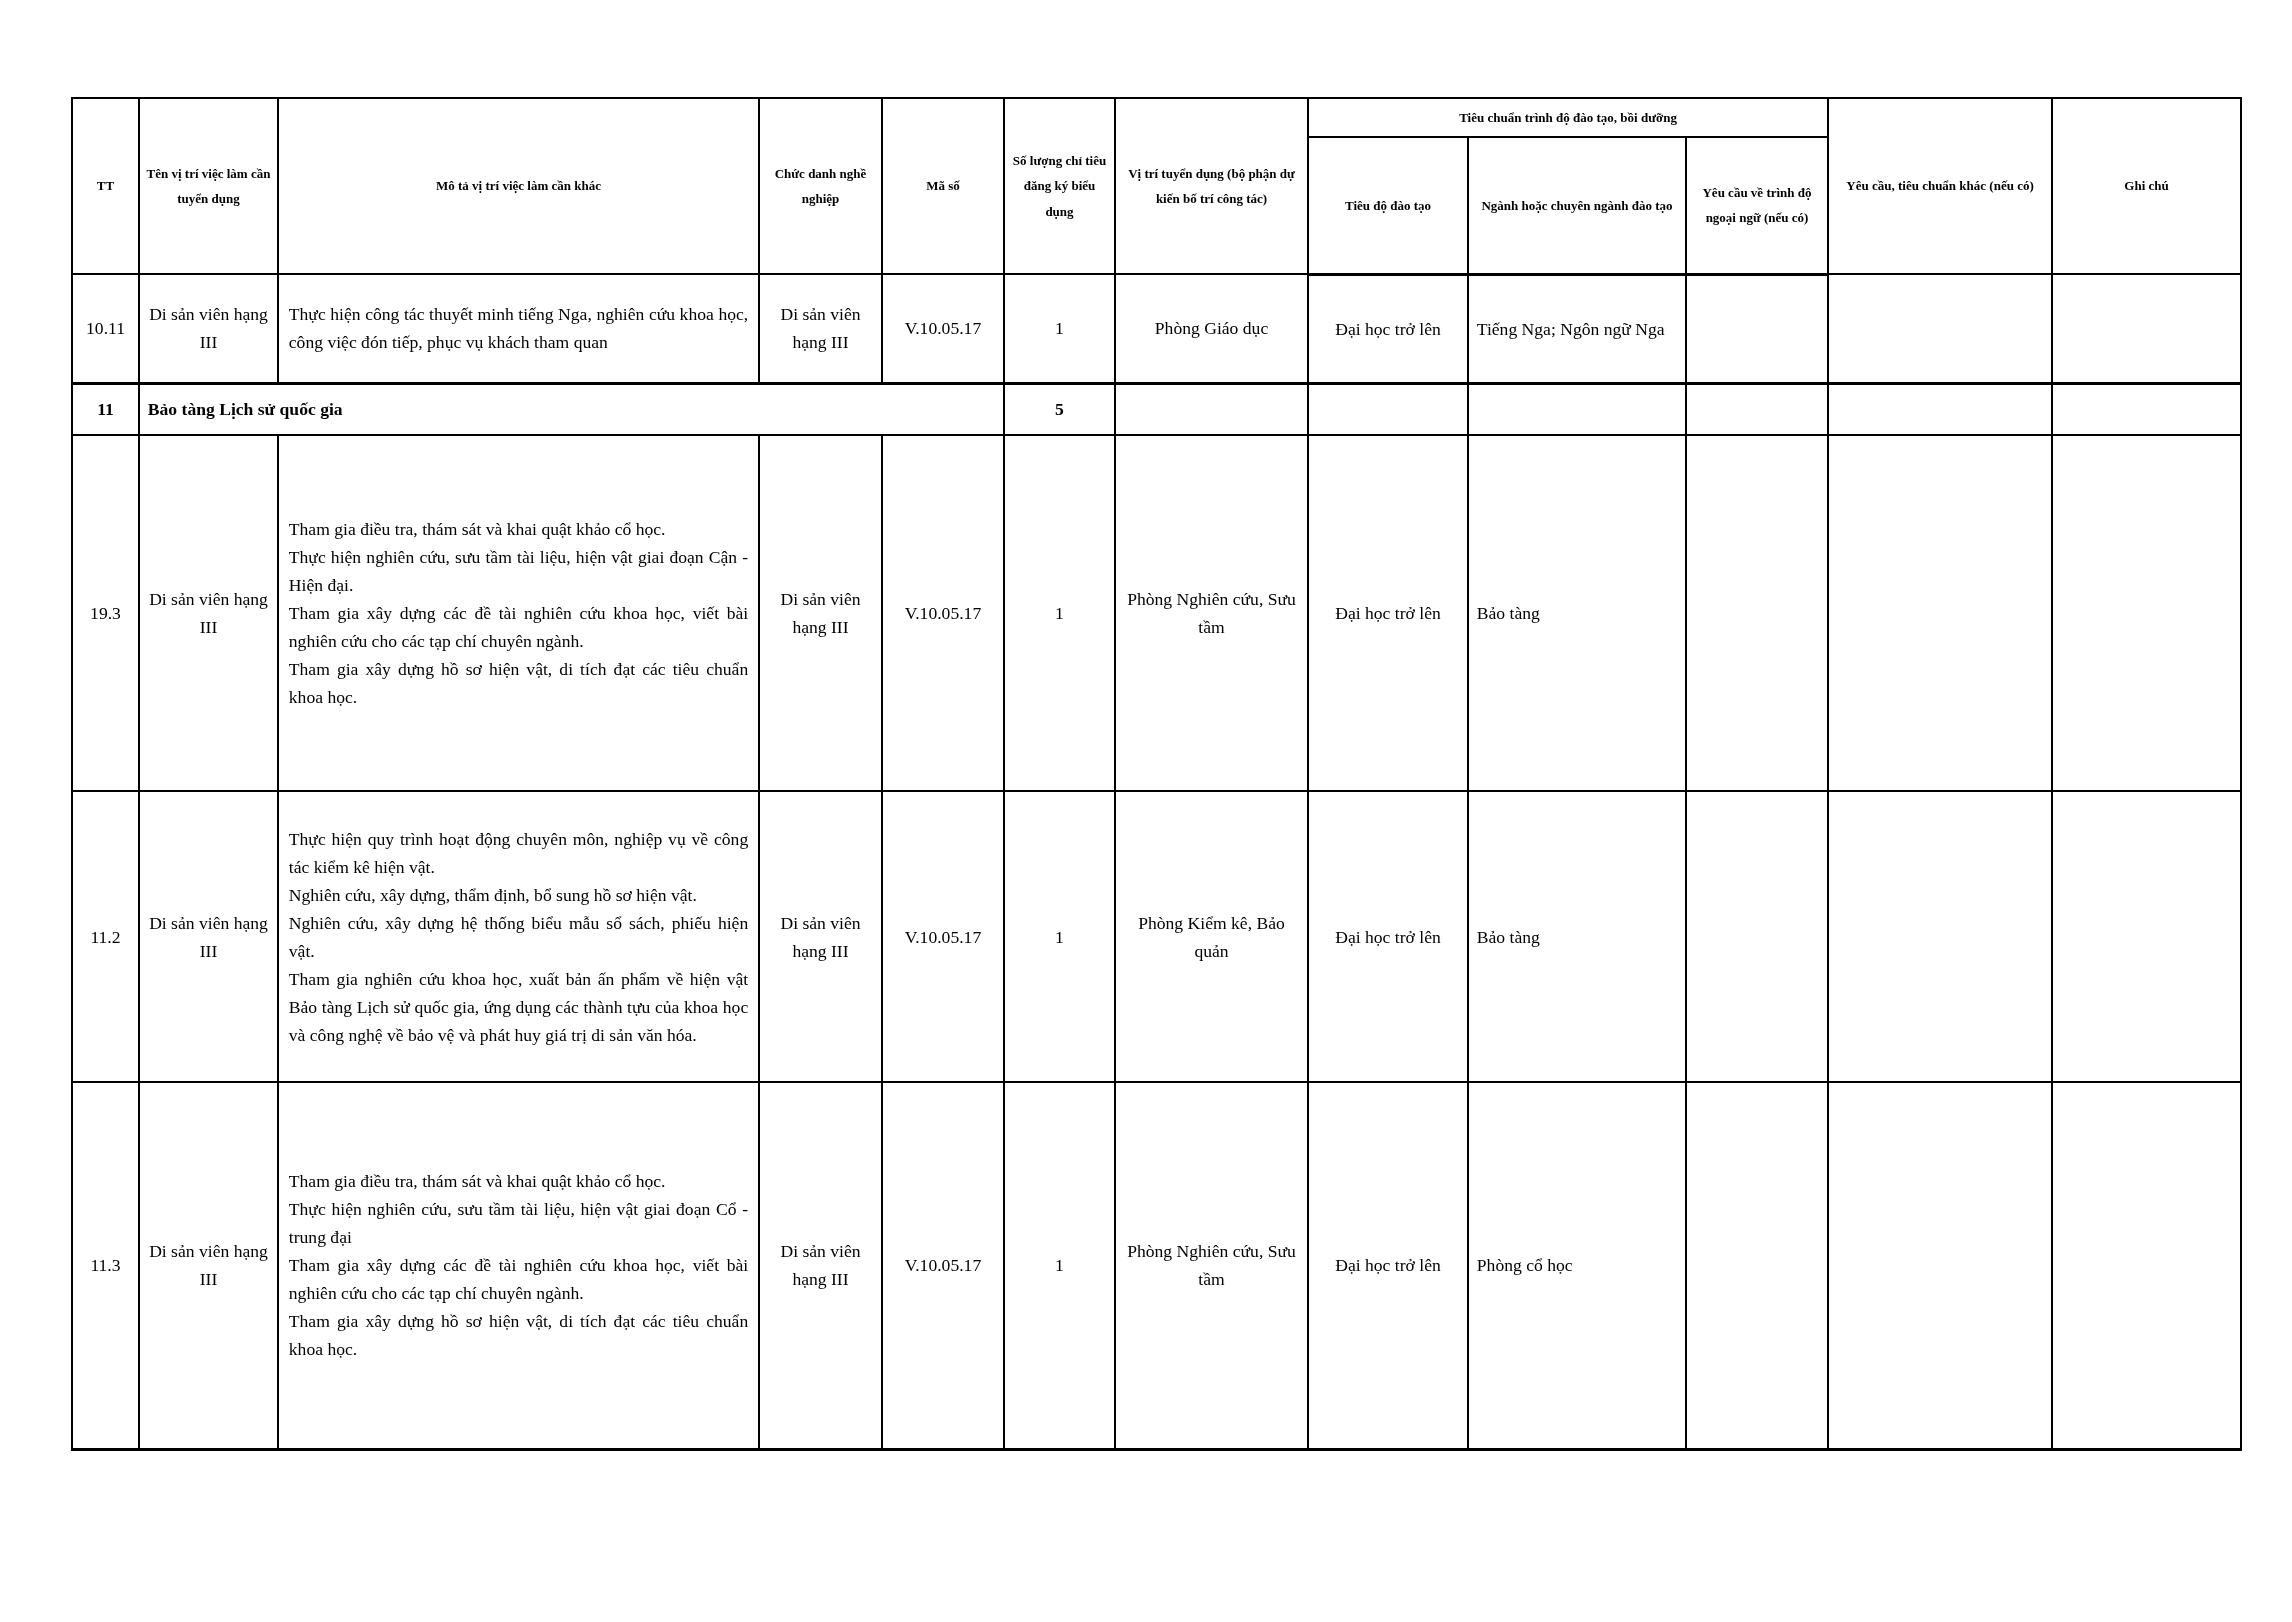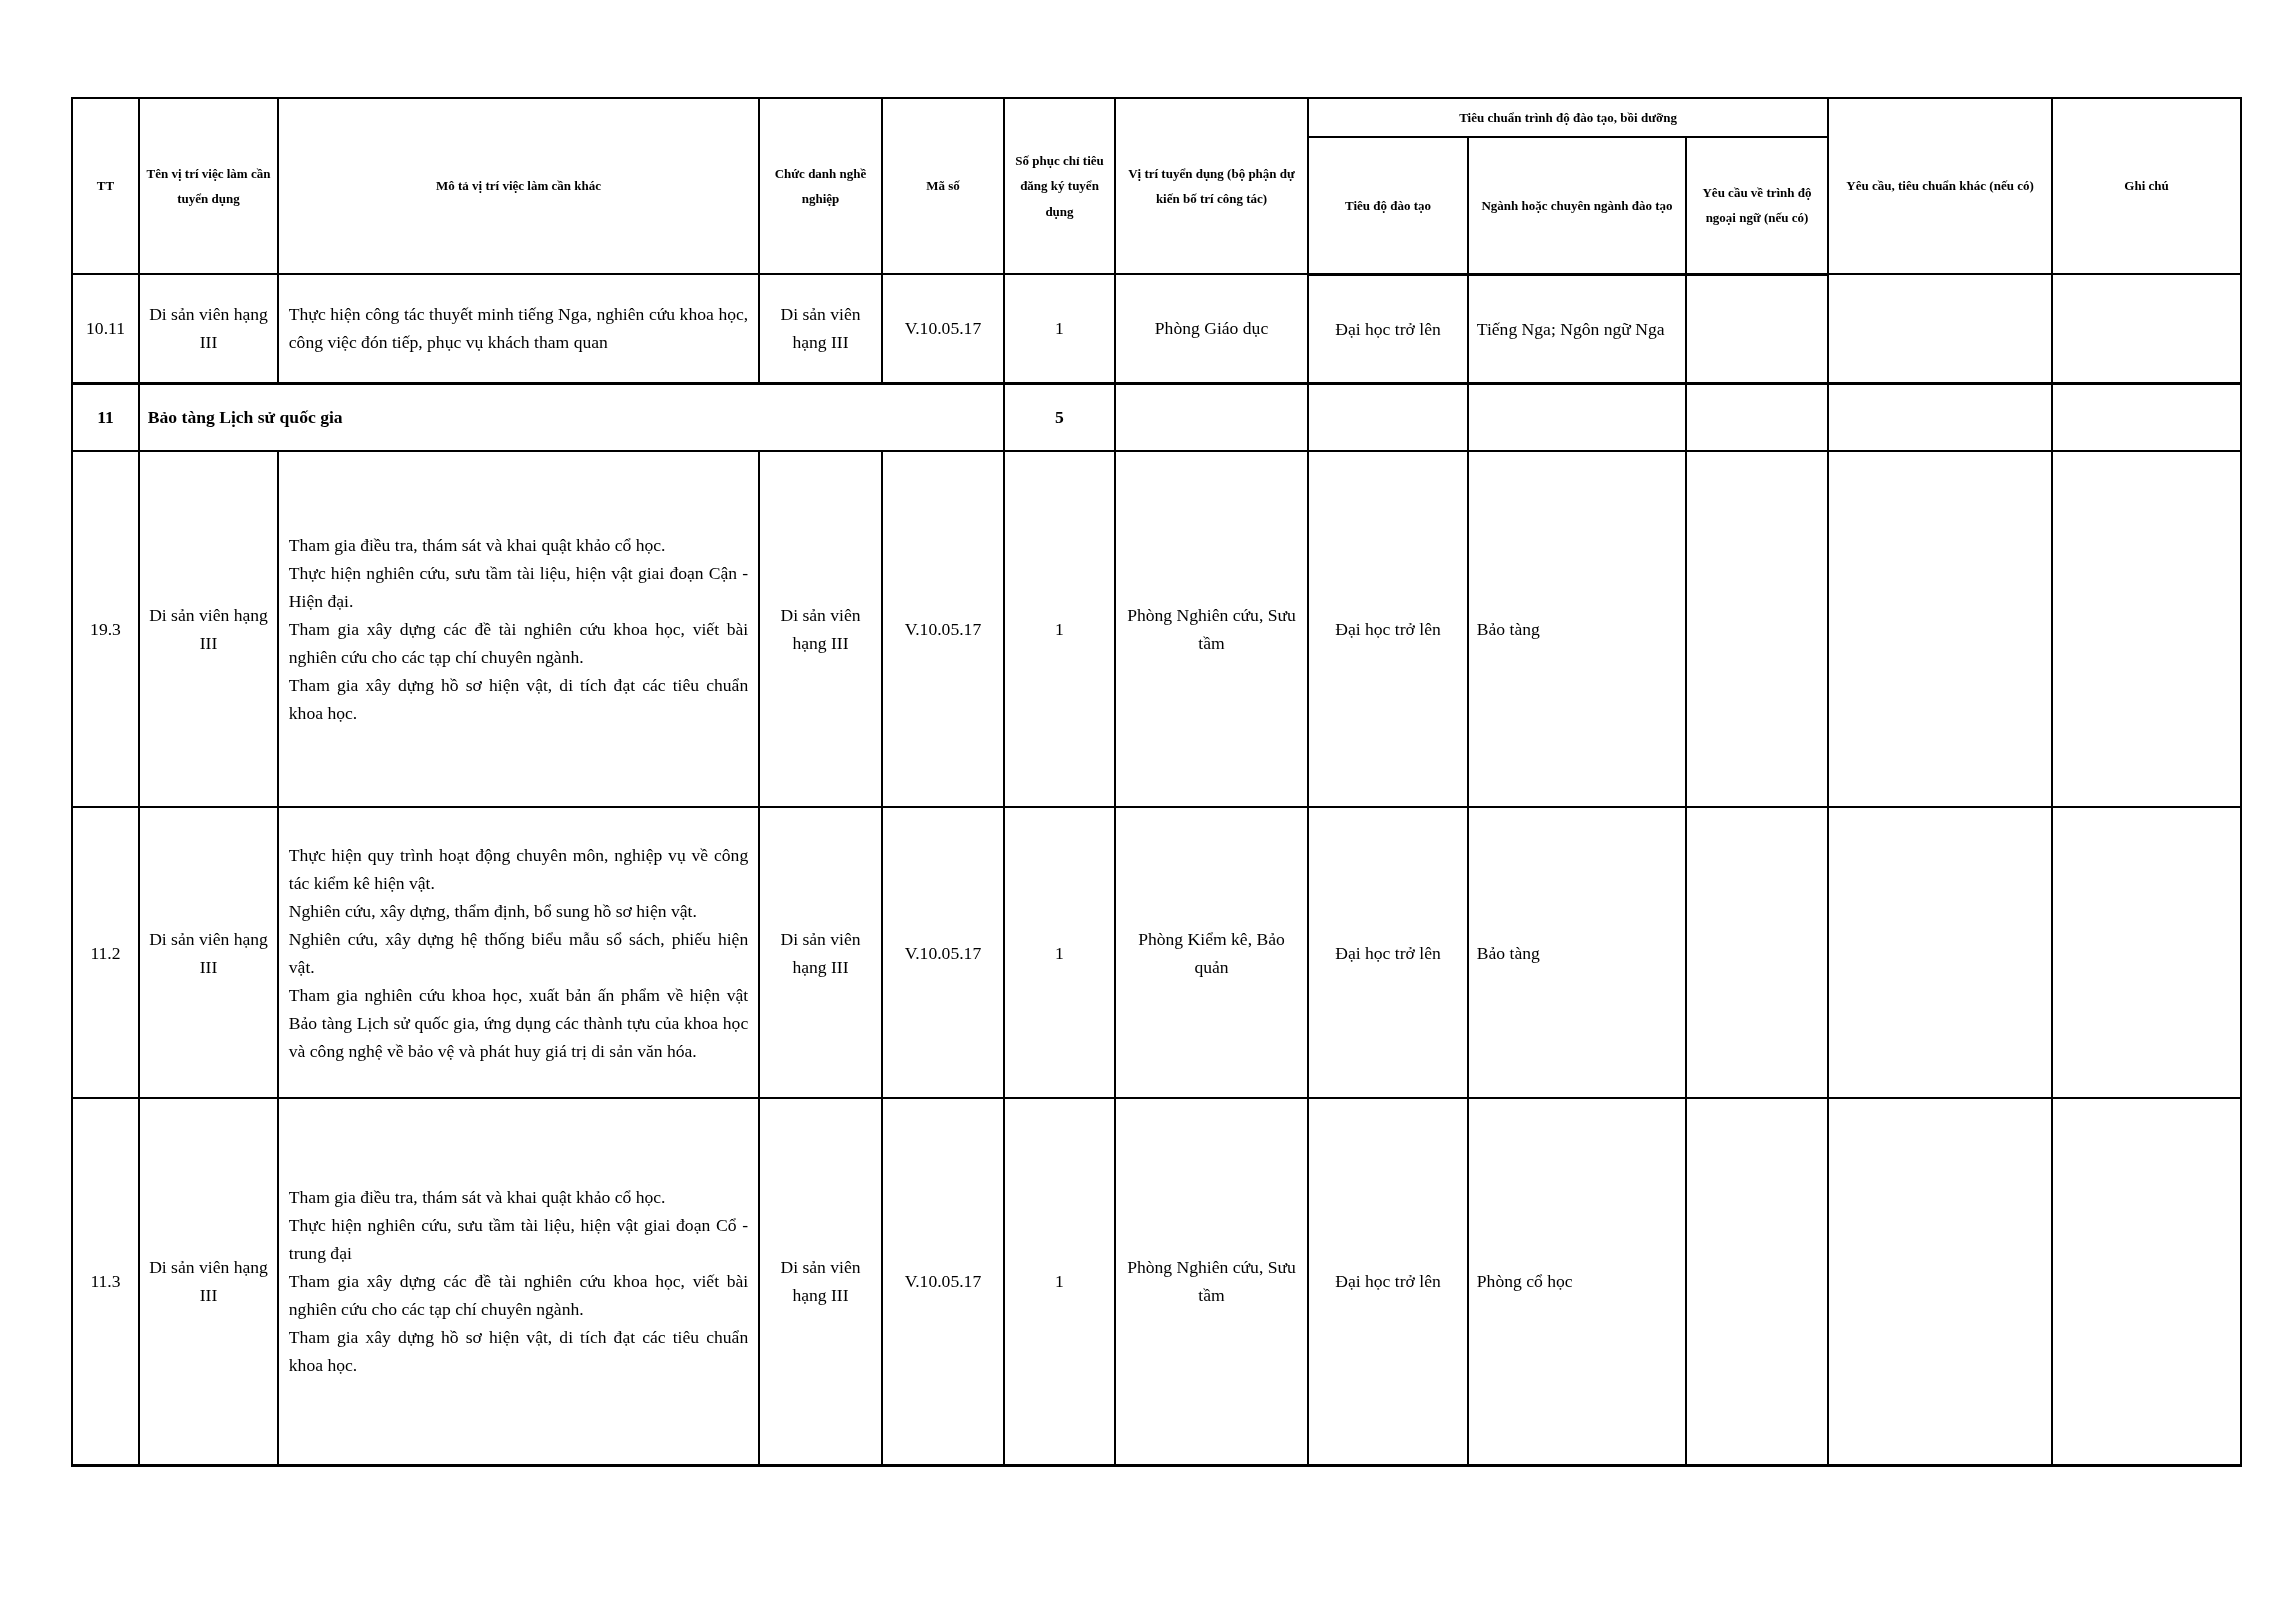--- a/index.html
+++ b/index.html
@@ -76,21 +76,21 @@
         <col style="width:189px">
     </colgroup>
 
     <tbody>
         <tr class="header-row" style="height:39px">
       <th rowspan="2" class="span-bottom">TT</th>
       <th rowspan="2" class="span-bottom">Tên vị trí việc làm cần tuyển dụng</th>
       <th rowspan="2" class="span-bottom">Mô tả vị trí việc làm cần khác</th>
       <th rowspan="2" class="span-bottom">Chức danh nghề nghiệp</th>
       <th rowspan="2" class="span-bottom">Mã số</th>
-      <th rowspan="2" class="span-bottom">Số phục chỉ tiêu đăng ký tuyển dụng</th>
+      <th rowspan="2" class="span-bottom">Số lượng chỉ tiêu đăng ký biểu dụng</th>
       <th rowspan="2" class="span-bottom">Vị trí tuyển dụng (bộ phận dự kiến bố trí công tác)</th>
       <th colspan="3">Tiêu chuẩn trình độ đào tạo, bồi dưỡng</th>
       <th rowspan="2" class="span-bottom">Yêu cầu, tiêu chuẩn khác (nếu có)</th>
       <th rowspan="2" class="span-bottom">Ghi chú</th>
     </tr>
     <tr class="header-row subhead" style="height:137px">
       <th>Tiêu độ đào tạo</th>
       <th>Ngành hoặc chuyên ngành đào tạo</th>
       <th>Yêu cầu về trình độ ngoại ngữ (nếu có)</th>
     </tr>
@@ -103,21 +103,21 @@
       <td class="center">V.10.05.17</td>
       <td class="center">1</td>
       <td class="center">Phòng Giáo dục</td>
       <td class="center">Đại học trở lên</td>
       <td class="just">Tiếng Nga; Ngôn ngữ Nga</td>
       <td></td>
       <td></td>
       <td></td>
     </tr>
 
-    <tr class="thick-top" style="height:68px">
+    <tr class="thick-top" style="height:52px">
       <td class="center bold">11</td>
       <td colspan="4" class="left bold">Bảo tàng Lịch sử quốc gia</td>
       <td class="center bold">5</td>
       <td></td>
       <td></td>
       <td></td>
       <td></td>
       <td></td>
       <td></td>
     </tr>

